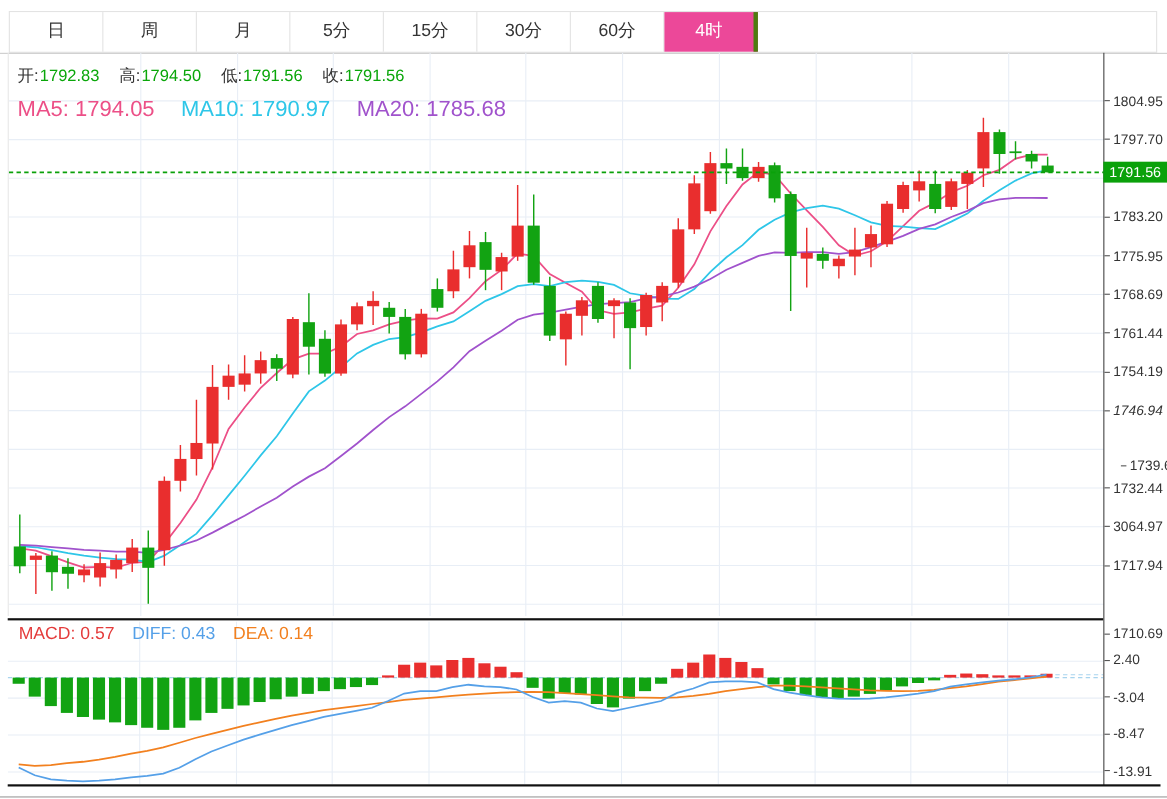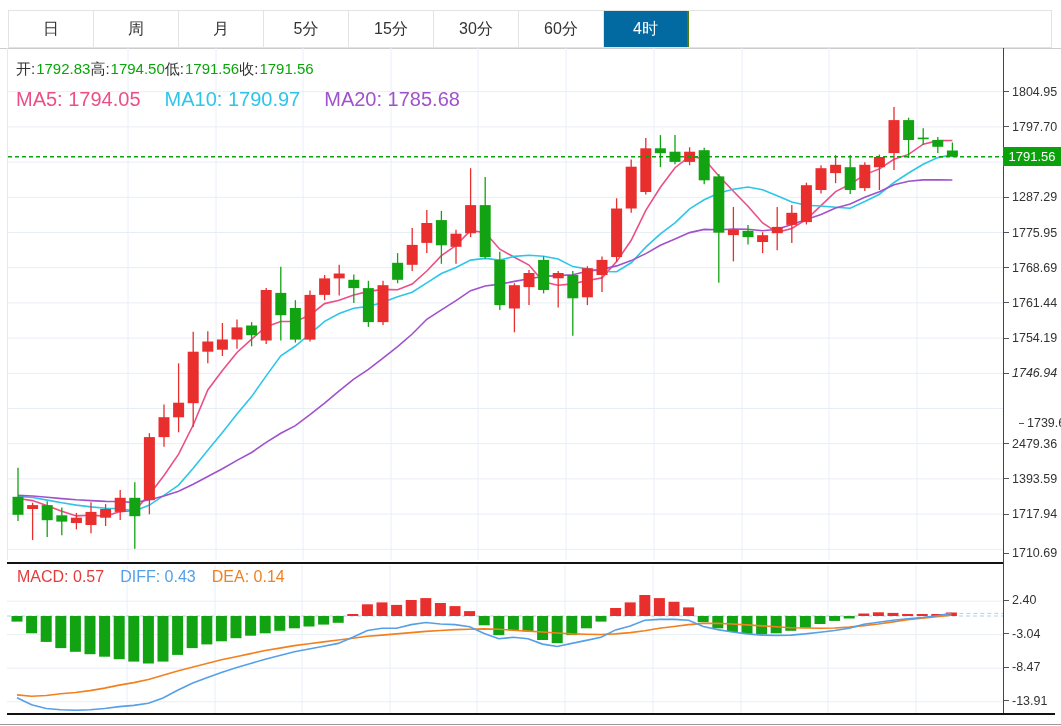--- a/index.html
+++ b/index.html
@@ -3,27 +3,27 @@
 <meta charset="utf-8">
 <style>
   html,body{margin:0;padding:0;background:#fff;}
   .page{position:relative;width:1061px;height:726px;background:#fff;overflow:hidden;
         font-family:"Liberation Sans",sans-serif;}
   
   .tabs-row{position:absolute;left:8px;top:10px;width:1044px;height:38px;
             border:1px solid #e3e3e3;box-sizing:border-box;display:flex;background:#fff;}
   .tab{width:85px;height:36px;line-height:36px;text-align:center;font-size:16px;color:#333;
        border-right:1px solid #e3e3e3;box-sizing:border-box;cursor:pointer;}
-  .tab.active{background:#0369a1;color:#fff;border-right:2px solid #4d7c0f;}
+  .tab.active{background:#ec4899;color:#fff;border-right:4px solid #4d7c0f;}
   .hline{position:absolute;background:#ccc;}
   
   .chart-wrap{position:absolute;left:7px;top:48px;width:996px;height:512px;border-left:1px solid #e8e8e8;}
   .macd-wrap{position:absolute;left:7px;top:565px;width:996px;height:148px;}
   svg{display:block;}
-  .ohlc-row{position:absolute;left:8px;top:12px;display:flex;font-size:15px;color:#333;white-space:nowrap;}
+  .ohlc-row{position:absolute;left:8px;top:12px;display:flex;gap:18px;font-size:15px;color:#333;white-space:nowrap;}
   .ohlc-row .val{color:#09a609;margin-left:1px;}
   .ma-row{position:absolute;left:8px;top:40px;display:flex;gap:24px;font-size:20px;white-space:nowrap;}
   .ma5{color:#ec4f87;} .ma10{color:#2ec6e8;} .ma20{color:#a052cc;}
   .macd-labels{position:absolute;left:10px;top:3px;display:flex;gap:16px;font-size:16px;white-space:nowrap;}
   .macd-val{color:#e43b3b;} .diff-val{color:#55a0e8;} .dea-val{color:#f2801f;}
   
   .axis-line{position:absolute;left:1003px;top:48px;width:1px;height:666px;background:#444;}
   .axis{position:absolute;left:1004px;width:57px;}
   .axis-main{top:48px;height:512px;}
   .axis-macd{top:564px;height:148px;}
@@ -319,31 +319,31 @@
       <span class="macd-val"><span>MACD:</span> <span>0.57</span></span>
       <span class="diff-val"><span>DIFF:</span> <span>0.43</span></span>
       <span class="dea-val"><span>DEA:</span> <span>0.14</span></span>
     </div>
   </div>
 
   <div class="axis-line"></div>
   <div class="axis axis-main" id="price-axis">
       <div class="axis-label" style="top: 35.7px;">1804.95</div>
       <div class="axis-label" style="top: 70.9px;">1797.70</div>
-      <div class="axis-label" style="top: 141.3px;">1287.29</div>
+      <div class="axis-label" style="top: 141.3px;">1783.20</div>
       <div class="axis-label" style="top: 176.5px;">1775.95</div>
       <div class="axis-label" style="top: 211.7px;">1768.69</div>
       <div class="axis-label" style="top: 246.9px;">1761.44</div>
       <div class="axis-label" style="top: 282.1px;">1754.19</div>
       <div class="axis-label" style="top: 317.3px; font-style: italic;">1746.94</div>
       <div class="axis-label" style="top: 367px; margin-left: 15px;">1739.69</div>
-      <div class="axis-label" style="top: 387.7px;">2479.36</div>
-      <div class="axis-label" style="top: 422.9px;">1393.59</div>
+      <div class="axis-label" style="top: 387.7px;">1732.44</div>
+      <div class="axis-label" style="top: 422.9px;">3064.97</div>
       <div class="axis-label" style="top: 458.1px;">1717.94</div>
-      <div class="axis-label" style="top: 497px;">1710.69</div>
+      <div class="axis-label" style="top: 520px;">1710.69</div>
     </div>
   <div class="price-tag">1791.56</div>
   <div class="axis axis-macd" id="macd-axis">
       <div class="axis-label" style="top: 28.2px;">2.40</div>
       <div class="axis-label" style="top: 61.7px;">-3.04</div>
       <div class="axis-label" style="top: 95.2px;">-8.47</div>
       <div class="axis-label" style="top: 128.8px;">-13.91</div>
     </div>
 
   <div class="bottom-black"></div>

